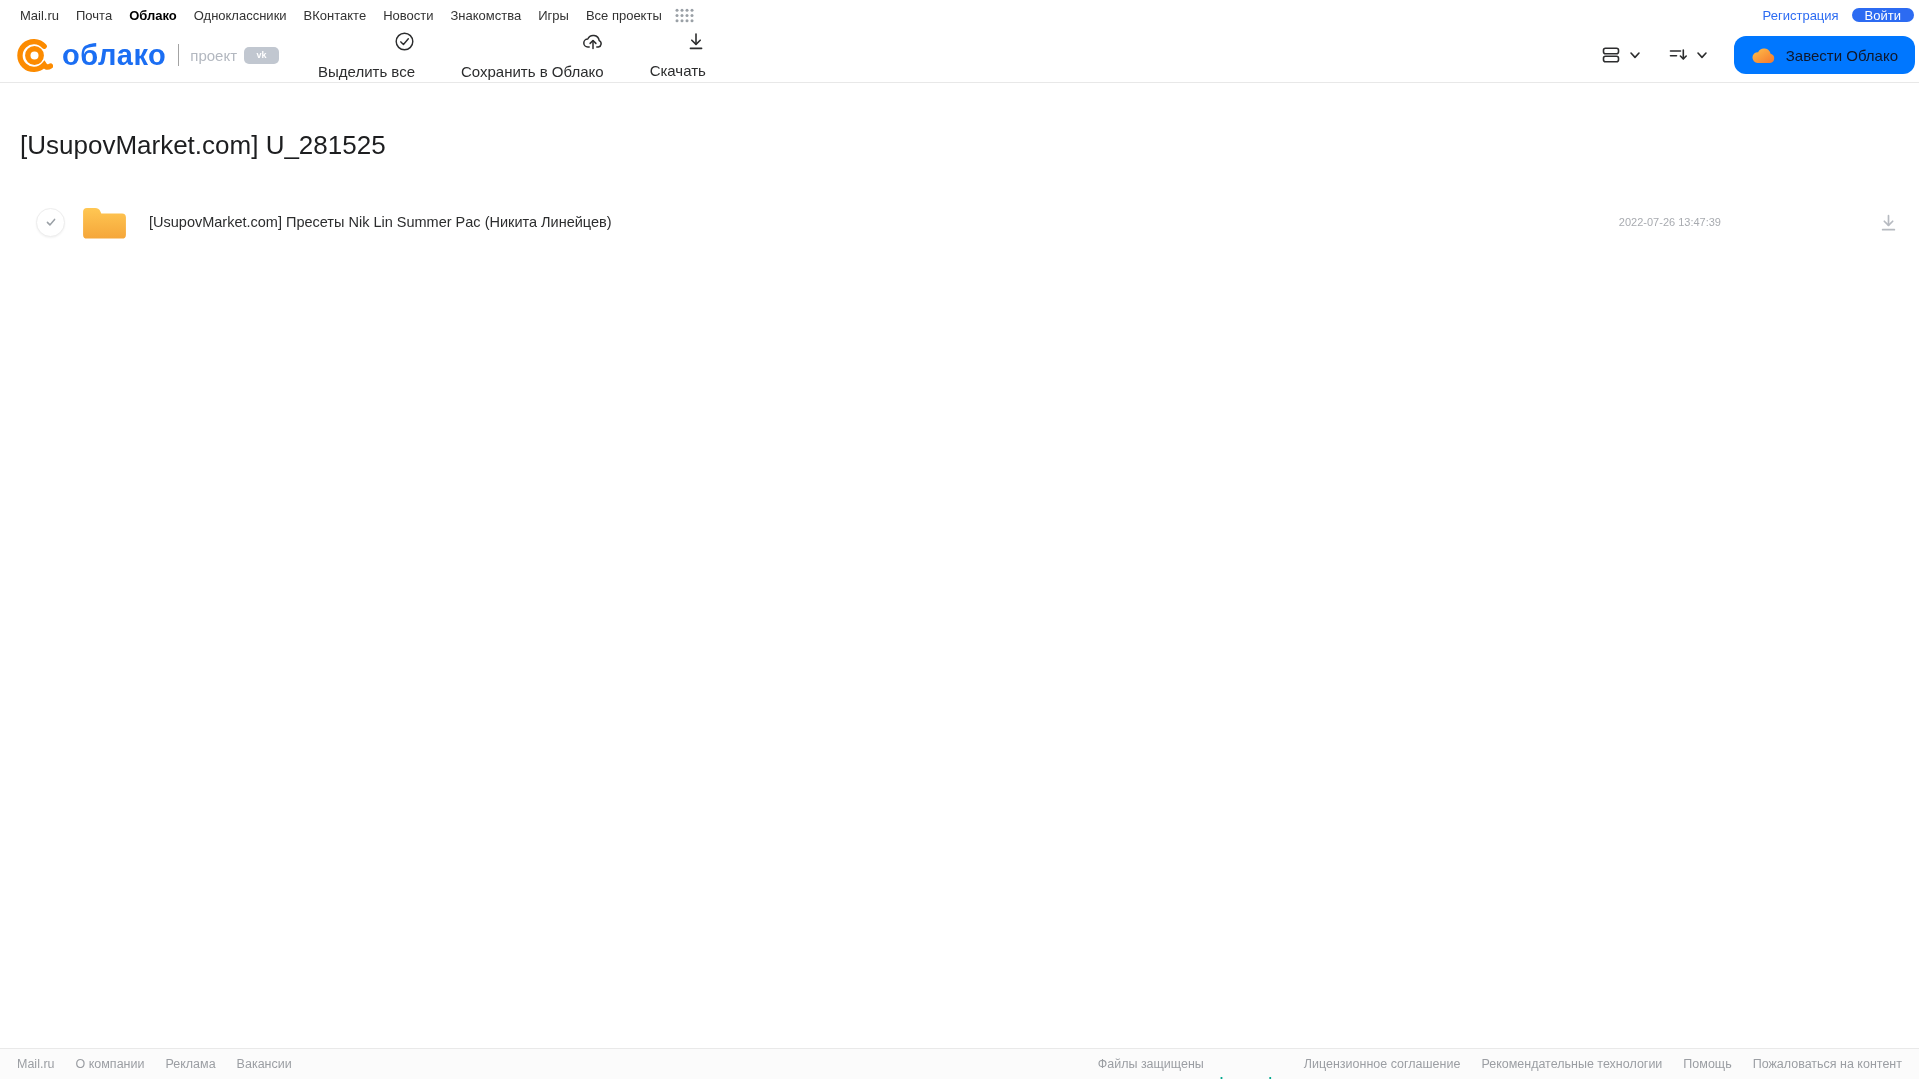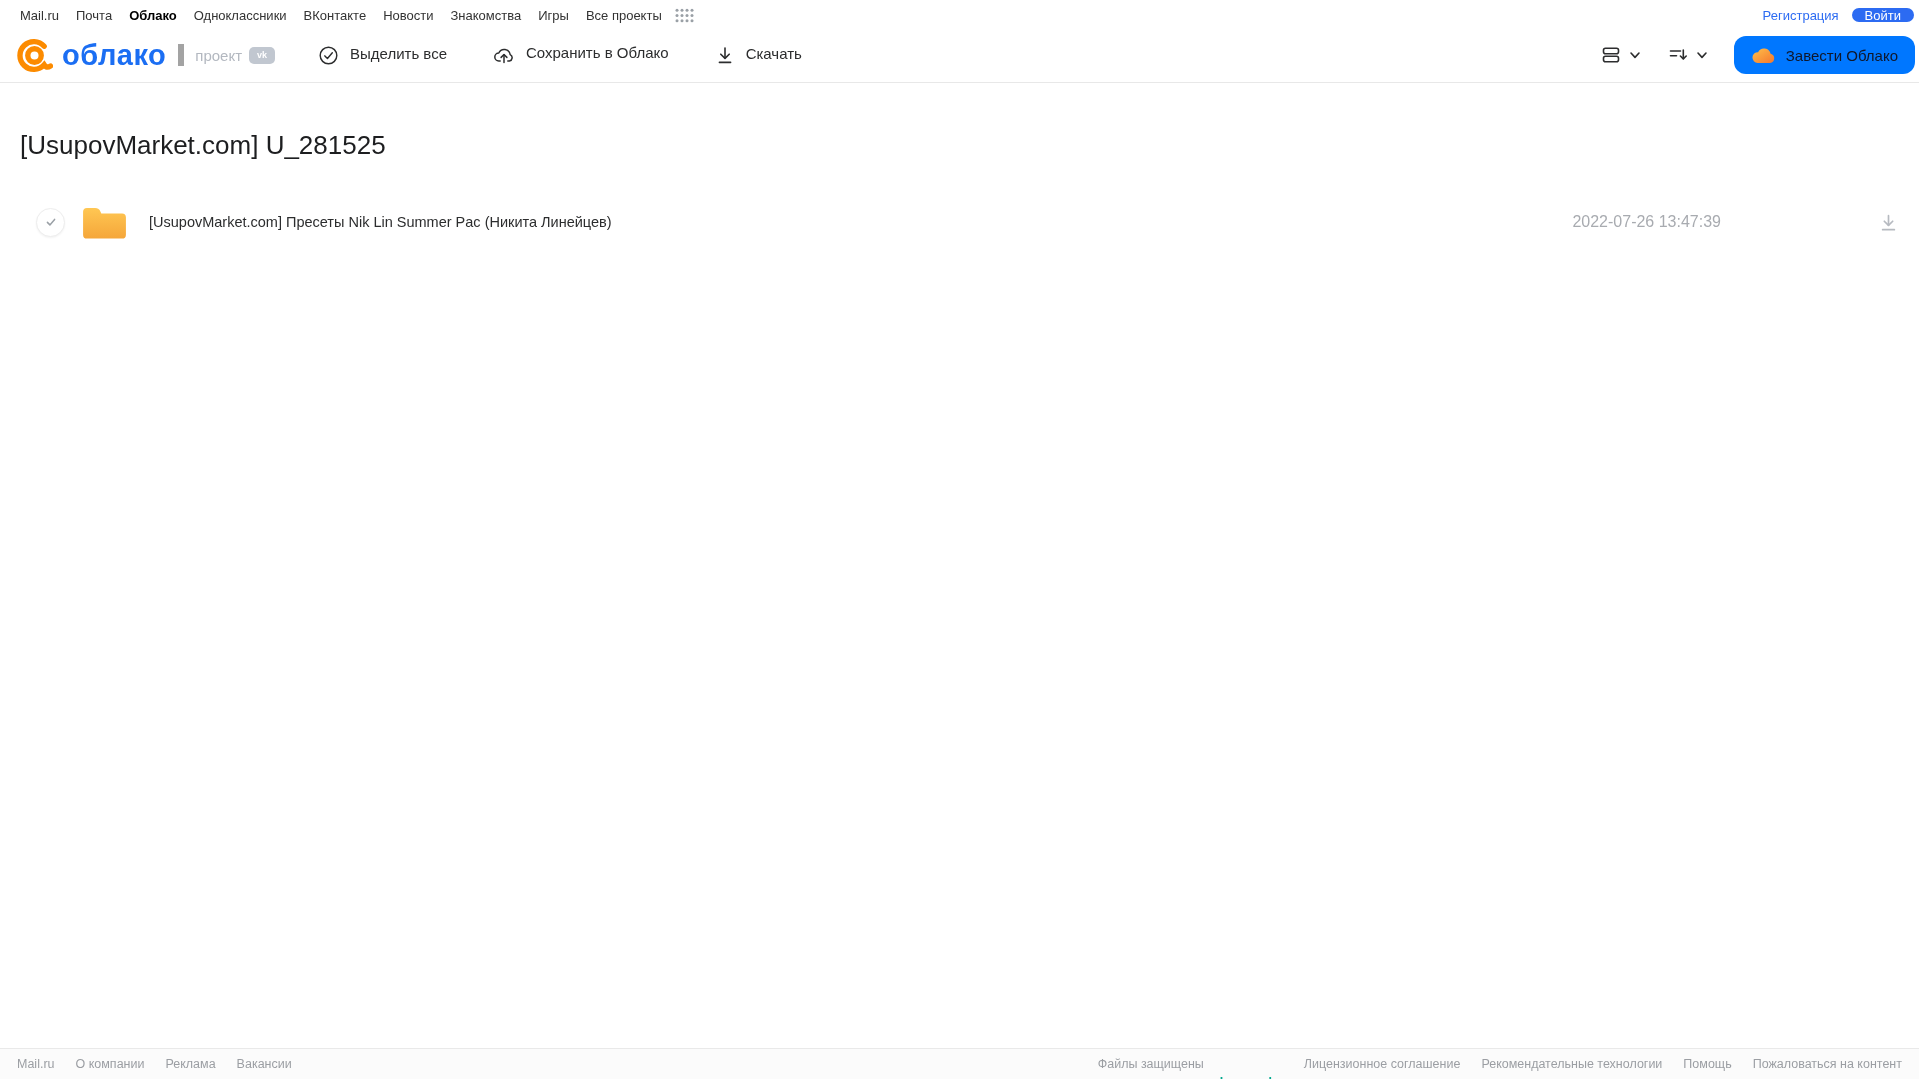--- a/index.html
+++ b/index.html
@@ -17,41 +17,41 @@
   .login-btn { background:#2c6bf2; color:#fff; border:none; height:14px; padding:0 13px;
     border-radius:12px; font-size:13px; display:flex; align-items:center; cursor:pointer;
     font-family:"Liberation Sans", sans-serif; }
 
   
   .header { height:55px; display:flex; align-items:center; border-bottom:1px solid #e8e8e8;
     padding:0 4px 0 16px; }
   .logo { display:flex; align-items:center; width:302px; cursor:pointer; }
   .logo-text { font-size:29px; font-weight:bold; color:#1b6ef3; margin-left:9px; letter-spacing:.5px; }
   .project { display:flex; align-items:center; gap:7px; color:#b3b8c0; font-size:15px;
-    border-left:6px solid #a3a3a3; padding-left:11px; margin-left:12px; height:22px; }
-  .vk-badge { width:26px; height:17px; border-radius:5px; background:#c1c7d0; color:#fff;
+    border-left:1px solid #a3a3a3; padding-left:11px; margin-left:12px; height:22px; }
+  .vk-badge { width:35px; height:17px; border-radius:5px; background:#c1c7d0; color:#fff;
     font-size:9px; font-weight:bold; display:flex; align-items:center; justify-content:center; }
   .toolbar { display:flex; align-items:center; gap:46px; }
-  .tool { display:flex; align-items:flex-start; gap:11px; font-size:15px; color:#2c2d2e; cursor:pointer; }
+  .tool { display:flex; align-items:flex-end; gap:11px; font-size:15px; color:#2c2d2e; cursor:pointer;flex-direction:column; }
   .header-right { margin-left:auto; display:flex; align-items:center; }
   .view-group { display:flex; align-items:center; gap:6px; margin-right:25px; cursor:pointer; }
   .big-btn { height:38px; border-radius:12px; background:#0077ff; border:none; color:#0f172a;
     font-size:15px; display:flex; align-items:center; gap:10px; padding:0 17px; cursor:pointer;
     font-family:"Liberation Sans", sans-serif; }
 
   
   .page-title { margin:47px 0 0 20px; font-size:26px; font-weight:400; color:#1d1e20; }
   .file-row { margin-top:33px; display:flex; align-items:center; height:56px;
     padding-left:36px; padding-right:20px; cursor:default; }
   .row-check { width:29px; height:29px; border-radius:50%; background:#fff;
     border:1px solid #ededed; display:flex; align-items:center; justify-content:center;
     box-shadow:0 1px 2px rgba(0,0,0,.05); cursor:pointer; flex:0 0 auto; }
   .folder-wrap { margin-left:16px; display:flex; cursor:pointer; }
   .row-name { margin-left:21px; font-size:14.5px; color:#2c2d2e; cursor:pointer; }
-  .row-date { margin-left:auto; color:#a8abb0; font-size:16px; white-space:nowrap; }
+  .row-date { margin-left:auto; color:#a8abb0; font-size:11px; white-space:nowrap; }
   .row-dl { margin-left:157px; display:flex; cursor:pointer; }
 
   
   .footer { position:absolute; left:0; right:0; bottom:0; height:31px; background:#fbfbfb;
     border-top:1px solid #e9e9e9; display:flex; align-items:center; padding:0 17px;
     font-size:12.5px; color:#9b9ea3; }
   .footer-left { display:flex; gap:21px; }
   .footer-right { margin-left:auto; display:flex; gap:21px; align-items:center; }
   .footer a, .flink { cursor:pointer; white-space:nowrap; }
   .kasp-wrap { display:flex; gap:16px; align-items:center; }

